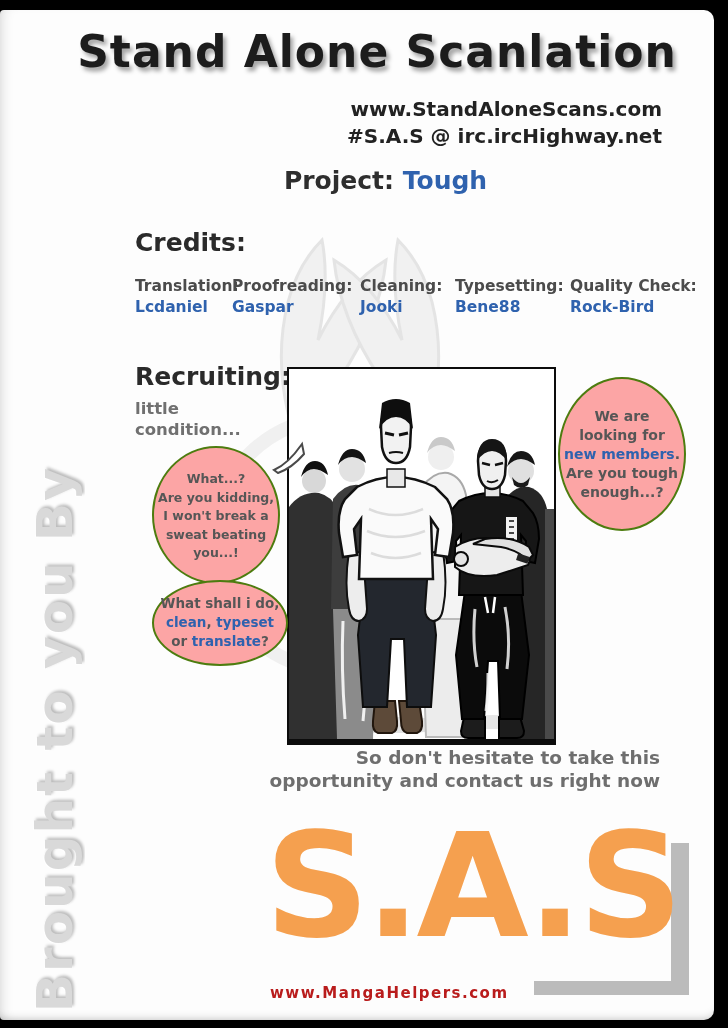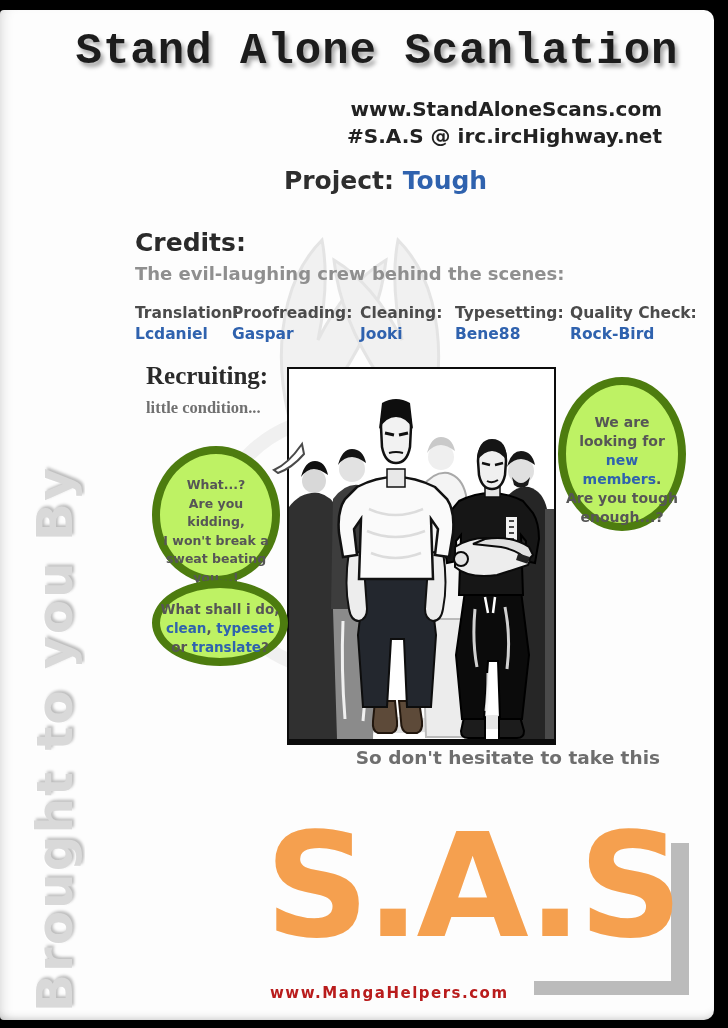--- a/index.html
+++ b/index.html
@@ -11,21 +11,21 @@
         box-shadow:0 0 8px rgba(0,0,0,.6), inset 10px 0 14px -10px rgba(0,0,0,.18), inset 0 -8px 10px -8px rgba(0,0,0,.25);}
   .abs{position:absolute;}
 
   
   .side-text{left:26px;top:130px;height:872px;writing-mode:vertical-rl;transform:rotate(180deg);
              font-size:50px;font-weight:bold;color:#d9d9d9;letter-spacing:2px;
              text-shadow:2px 2px 3px #bcbcbc,-1px -1px 1px #ffffff;z-index:1;white-space:nowrap;}
 
   
   .title{left:0;right:0;top:16px;text-align:center;padding-left:40px;font-size:44px;font-weight:bold;
-         color:#1c1c1c;letter-spacing:1px;text-shadow:3px 4px 4px rgba(0,0,0,.35);z-index:2;font-family:Liberation Mono, monospace;}
+         color:#1c1c1c;letter-spacing:1px;text-shadow:3px 4px 4px rgba(0,0,0,.35);z-index:2;}
   .contact{top:86px;right:52px;text-align:right;font-size:20px;font-weight:bold;color:#222;
            line-height:27px;z-index:2;margin-left:43px;}
   .contact .link{color:#222;cursor:pointer;}
 
   .project{left:0;right:0;top:156px;text-align:center;padding-left:57px;font-size:25px;font-weight:bold;
            color:#2e2e2e;z-index:2;}
   .project .proj-name{color:#2f62ae;}
 
   
   .wings{left:190px;top:212px;z-index:0;}
@@ -37,29 +37,29 @@
   .sec-heading{font-size:25px;font-weight:bold;color:#2a2a2a;}
   .credits-sub{margin-top:6px;font-size:18px;color:#8f8f8f;font-weight:bold;}
   .roles{display:flex;margin-top:20px;}
   .role{flex:0 0 auto;}
   .role .lbl{font-size:15.5px;font-weight:bold;color:#4b4b4b;}
   .role .nm{font-size:15.5px;font-weight:bold;color:#2f62ae;margin-top:3px;}
   .role:nth-child(1){width:97px;}.role:nth-child(2){width:128px;}
   .role:nth-child(3){width:95px;}.role:nth-child(4){width:115px;}.role:nth-child(5){width:140px;}
 
   
-  .recruiting{left:146px;top:352px;width:150px;z-index:2;font-family:Liberation Serif, serif;}
+  .recruiting{left:135px;top:352px;width:150px;z-index:2;}
   .recruit-body{margin-top:7px;font-size:16.5px;font-weight:bold;color:#707070;line-height:21px;}
 
   
   .panel{left:287px;top:357px;width:265px;height:374px;border:2px solid #0c0c0c;background:#fff;
          z-index:2;overflow:hidden;}
 
   
-  .bubble{background:#bef264;border:8px solid #4d7c0f;border-radius:50%;text-align:center;
+  .bubble{background:#fca5a5;border:2px solid #4d7c0f;border-radius:50%;text-align:center;
           font-weight:bold;color:#565656;z-index:3;box-sizing:border-box;}
   .bubble .hl{color:#2f62ae;}
   .bubble-right{left:558px;top:367px;width:128px;height:154px;font-size:14px;line-height:19px;
                 padding-top:28px;}
   .bubble-left1{left:152px;top:436px;width:128px;height:138px;font-size:12.5px;line-height:18.5px;
                 padding-top:22px;z-index:3;}
   .bubble-left2{left:152px;top:570px;width:136px;height:86px;font-size:13.5px;line-height:19px;
                 padding-top:12px;z-index:4;}
   .tail1{left:272px;top:430px;z-index:4;}
 
@@ -95,21 +95,20 @@
 
     <svg class="abs wings" width="340" height="265" viewBox="0 0 340 265">
       <path d="M118,250 Q78,160 98,80 Q108,42 132,18 Q140,60 128,118 Q156,62 196,38 Q190,96 150,156 Q134,186 118,250 Z" fill="#f1f1f1" stroke="#e4e4e4" stroke-width="3"></path>
       <path d="M222,250 Q262,160 242,80 Q232,42 208,18 Q200,60 212,118 Q184,62 144,38 Q150,96 190,156 Q206,186 222,250 Z" fill="#f1f1f1" stroke="#e4e4e4" stroke-width="3"></path>
       <circle cx="170" cy="230" r="26" fill="none" stroke="#ededed" stroke-width="10"></circle>
     </svg>
     <div class="abs stamp-circle"></div>
 
     <div class="abs credits">
       <div class="sec-heading">Credits:</div>
-      <div class="credits-sub">The evil-laughing crew behind the scenes:</div>
       <div class="roles">
         <div class="role">
           <div class="lbl">Translation:</div>
           <div class="nm">Lcdaniel</div>
         </div>
         <div class="role">
           <div class="lbl">Proofreading:</div>
           <div class="nm">Gaspar</div>
         </div>
         <div class="role">
@@ -220,20 +219,21 @@
     </div>
 
     <div class="abs bubble bubble-left2">
       <div>What shall i do,</div>
       <div><span class="hl">clean</span><span>, </span><span class="hl">typeset</span></div>
       <div><span>or </span><span class="hl">translate</span><span>?</span></div>
     </div>
 
     <div class="abs outro">
       <div>So don't hesitate to take this</div>
+      <div>opportunity and contact us right now</div>
     </div>
 
     <div class="abs bracket-v"></div>
     <div class="abs bracket-h"></div>
     <div class="abs sas-logo">S.A.S</div>
     <div class="abs footer-url">www.MangaHelpers.com</div>
 
   </div>
 </div>
 

